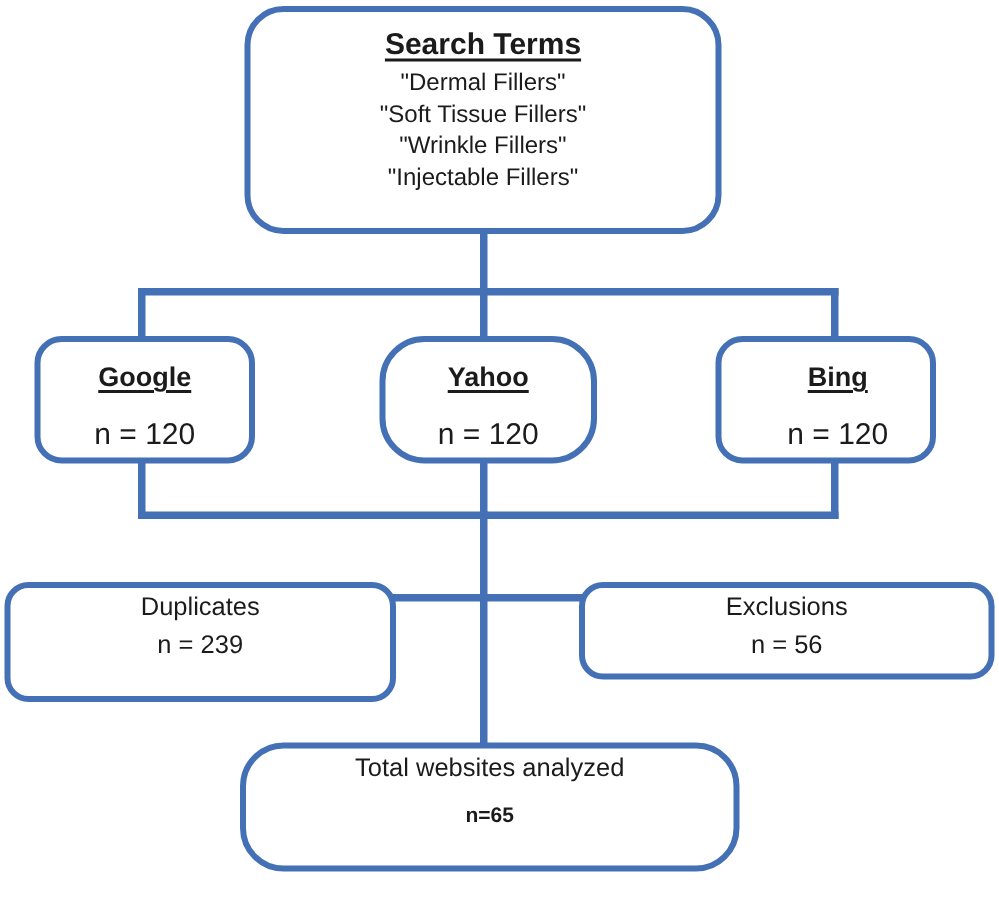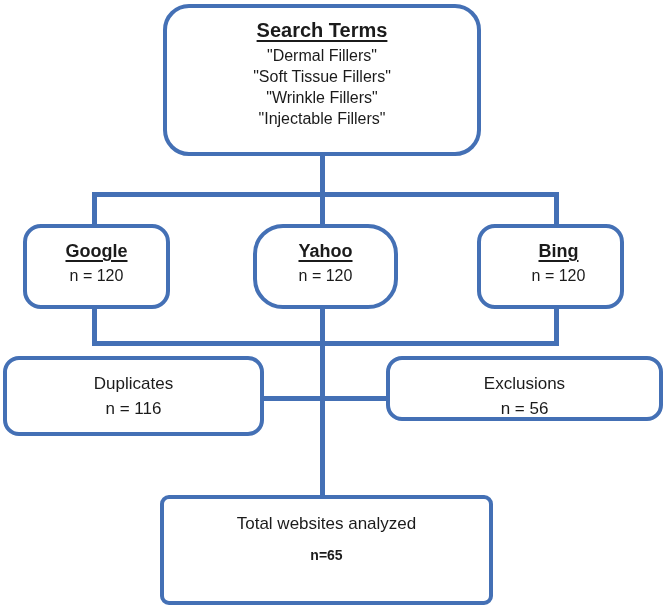--- a/index.html
+++ b/index.html
@@ -27,28 +27,28 @@
   .u { text-decoration: underline; text-decoration-thickness: 2px; text-underline-offset: 3px; }
 
   .box-search { left:163px; top:4px; width:318px; height:152px; border-radius:26px; padding-top:11px; }
   .box-search .title { font-size:20px; font-weight:bold; margin-bottom:3px; }
   .box-search .term { font-size:16px; line-height:21px; }
 
   .box-engine { top:224px; width:147px; height:85px; border-radius:18px; padding-top:13px; }
   .box-google { left:23px; }
   .box-yahoo  { left:253px; width:145px;border-radius:30px; }
   .box-bing   { left:477px;padding-left:16px; }
-  .box-engine .title { font-size:18px; font-weight:bold; margin-bottom:5px; }
-  .box-engine .count { font-size:16px; }
+  .box-engine .title { font-size:18px; font-weight:bold; margin-bottom:17px; }
+  .box-engine .count { font-size:20px; }
 
-  .box-mid { top:356px; border-radius:16px; padding-top:11px; font-size:17px; line-height:25px; }
+  .box-mid { top:388px; border-radius:16px; font-size:17px; line-height:25px; }
   .box-duplicates { left:3px; width:261px; height:80px; }
   .box-exclusions { left:386px; width:277px; height:65px; }
 
-  .box-total { left:160px; top:495px; width:333px; height:110px; border-radius:9px; padding-top:15px; }
+  .box-total { left:160px; top:495px; width:333px; height:86px; border-radius:29px; padding-top:3px; }
   .box-total .label { font-size:17px; }
   .box-total .count { font-size:14px; font-weight:bold; margin-top:13px; }
 </style>
 </head>
 <body>
 
 <div class="figure">
 
   <div class="line" style="left:320px; top:154px; width:5px; height:43px;"></div>
   <div class="line" style="left:92px;  top:192px; width:467px; height:5px;"></div>
@@ -78,21 +78,21 @@
     <div class="title u">Yahoo</div>
     <div class="count">n = 120</div>
   </div>
   <div class="box box-engine box-bing">
     <div class="title u">Bing</div>
     <div class="count">n = 120</div>
   </div>
 
   <div class="box box-mid box-duplicates">
     <div>Duplicates</div>
-    <div>n = 116</div>
+    <div>n = 239</div>
   </div>
   <div class="box box-mid box-exclusions">
     <div>Exclusions</div>
     <div>n = 56</div>
   </div>
 
   <div class="box box-total">
     <div class="label">Total websites analyzed</div>
     <div class="count">n=65</div>
   </div>

